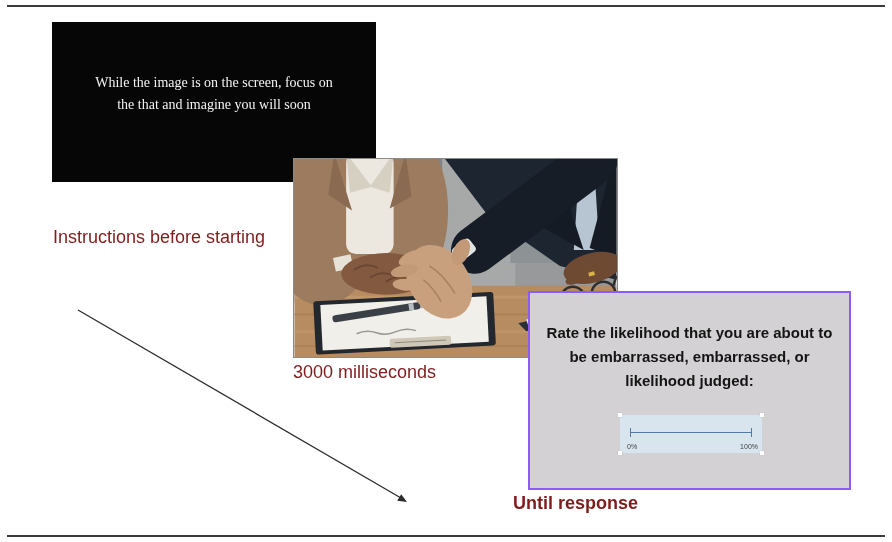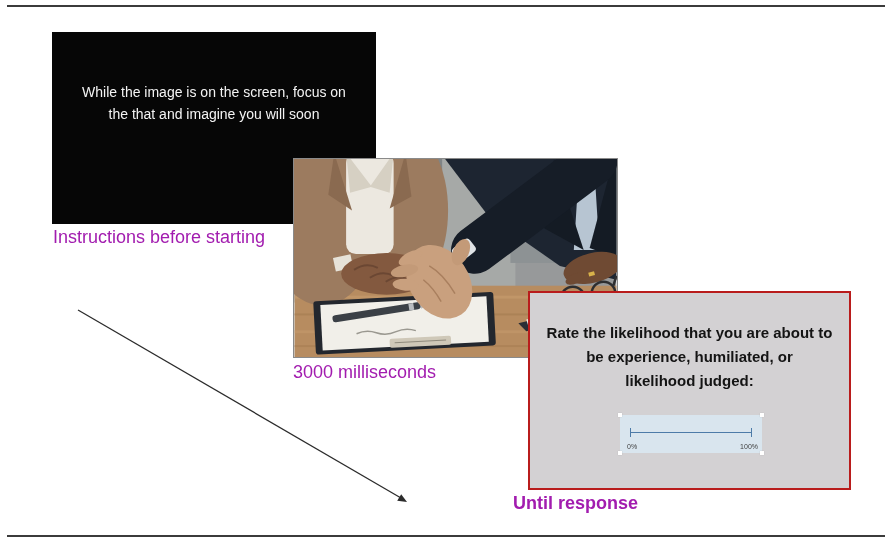--- a/index.html
+++ b/index.html
@@ -3,44 +3,44 @@
 <meta charset="utf-8">
 <style>
   html,body{margin:0;padding:0;background:#ffffff;}
   .canvas{position:relative;width:892px;height:542px;background:#ffffff;overflow:hidden;
           font-family:"Liberation Sans", sans-serif;}
   .rule{position:absolute;left:7px;right:7px;height:2px;background:#3b3b3b;}
   .rule.top{top:5px;}
   .rule.bottom{top:535px;}
 
   .panel{position:absolute;box-sizing:border-box;}
-  .panel.black{left:52px;top:32px;width:324px;height:192px;background:#060606;}
+  .panel.black{left:52px;top:22px;width:324px;height:160px;background:#060606;font-family:Liberation Serif, serif;}
   .blk-text{padding-top:50px;text-align:center;color:#f4f4f4;font-size:14px;line-height:21.5px;}
 
   .panel.photo{left:293px;top:158px;width:325px;height:200px;border:1px solid #8a8a8a;}
   .panel.photo svg{display:block;}
 
-  .panel.gray{left:528px;top:291px;width:323px;height:199px;background:#d3d1d3;border:2px solid #b91c1c;}
+  .panel.gray{left:528px;top:291px;width:323px;height:199px;background:#d3d1d3;border:2px solid #8b5cf6;}
   .q{margin-top:28px;text-align:center;color:#141414;font-size:15px;font-weight:600;line-height:24px;}
 
   .slider{position:absolute;left:90px;top:122px;width:142px;height:38px;background:#d9e5ee;}
   .slider .track{position:absolute;left:10px;right:10px;top:17px;height:1px;background:#4d7ba8;}
   .slider .tick{position:absolute;top:13px;width:1px;height:9px;background:#4d7ba8;}
   .slider .tick.left{left:10px;}
   .slider .tick.right{right:10px;}
   .slider .lab{position:absolute;bottom:3px;font-size:7px;color:#3f3f3f;line-height:7px;}
   .slider .lab.min{left:7px;}
   .slider .lab.max{right:4px;}
   .slider .handle{position:absolute;width:4px;height:4px;background:#ffffff;box-shadow:0 0 1px #9a9a9a;}
   .slider .handle.tl{left:-2px;top:-2px;}
   .slider .handle.tr{right:-2px;top:-2px;}
   .slider .handle.bl{left:-2px;bottom:-2px;}
   .slider .handle.br{right:-2px;bottom:-2px;}
 
-  .caption{position:absolute;color:#a21caf;font-size:18px;line-height:22px;}
+  .caption{position:absolute;color:#7f1d1d;font-size:18px;line-height:22px;}
   .caption.c1{left:53px;top:226px;}
   .caption.c2{left:293px;top:361px;}
   .caption.c3{left:513px;top:492px;font-weight:bold;}
 
   .arrow{position:absolute;left:60px;top:295px;}
 </style>
 </head>
 <body>
 
 <div class="canvas">
@@ -130,21 +130,21 @@
   <div class="caption c2">3000 milliseconds</div>
 
   <svg class="arrow" width="360" height="215" viewBox="0 0 360 215">
     <line x1="18" y1="15" x2="341" y2="203" stroke="#2b2b2b" stroke-width="1.3"></line>
     <polygon points="347,207 337.2,205.7 341.2,199.3" fill="#2b2b2b"></polygon>
   </svg>
 
   <div class="panel gray">
     <div class="q">
       <div>Rate the likelihood that you are about to</div>
-      <div>be experience, humiliated, or</div>
+      <div>be embarrassed, embarrassed, or</div>
       <div>likelihood judged:</div>
     </div>
     <div class="slider">
       <div class="handle tl"></div>
       <div class="handle tr"></div>
       <div class="handle bl"></div>
       <div class="handle br"></div>
       <div class="track"></div>
       <div class="tick left"></div>
       <div class="tick right"></div>

